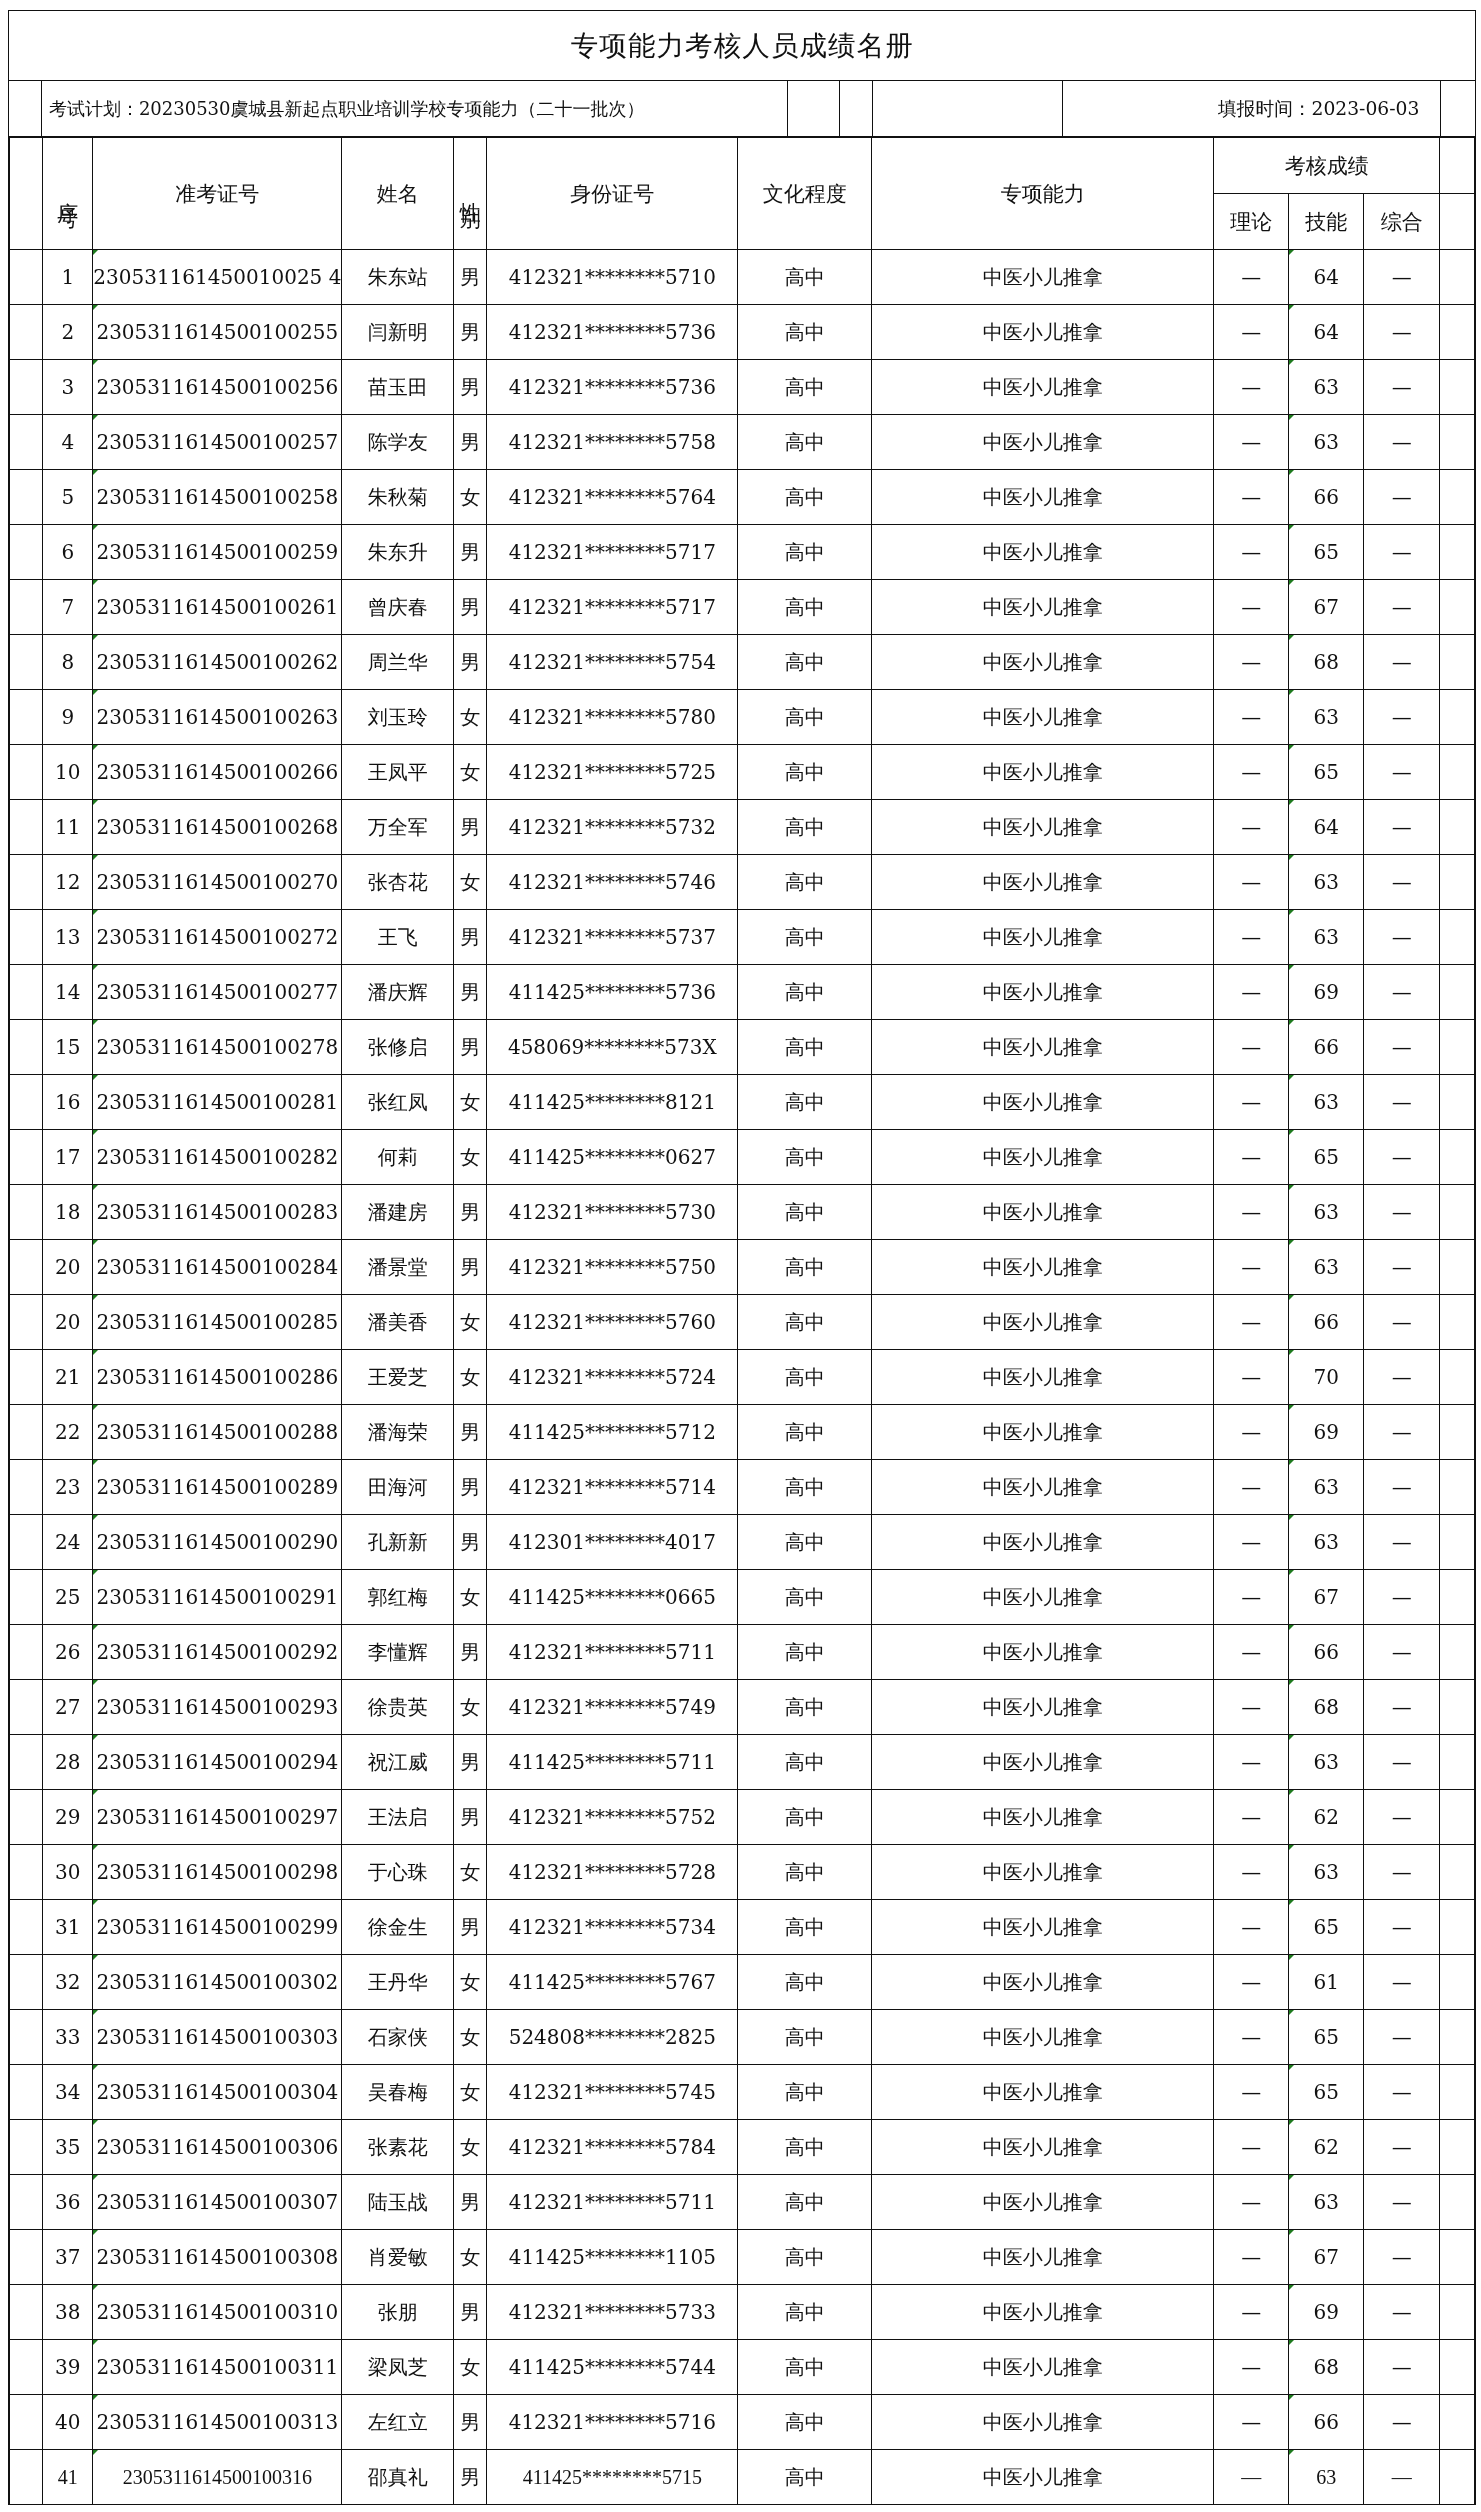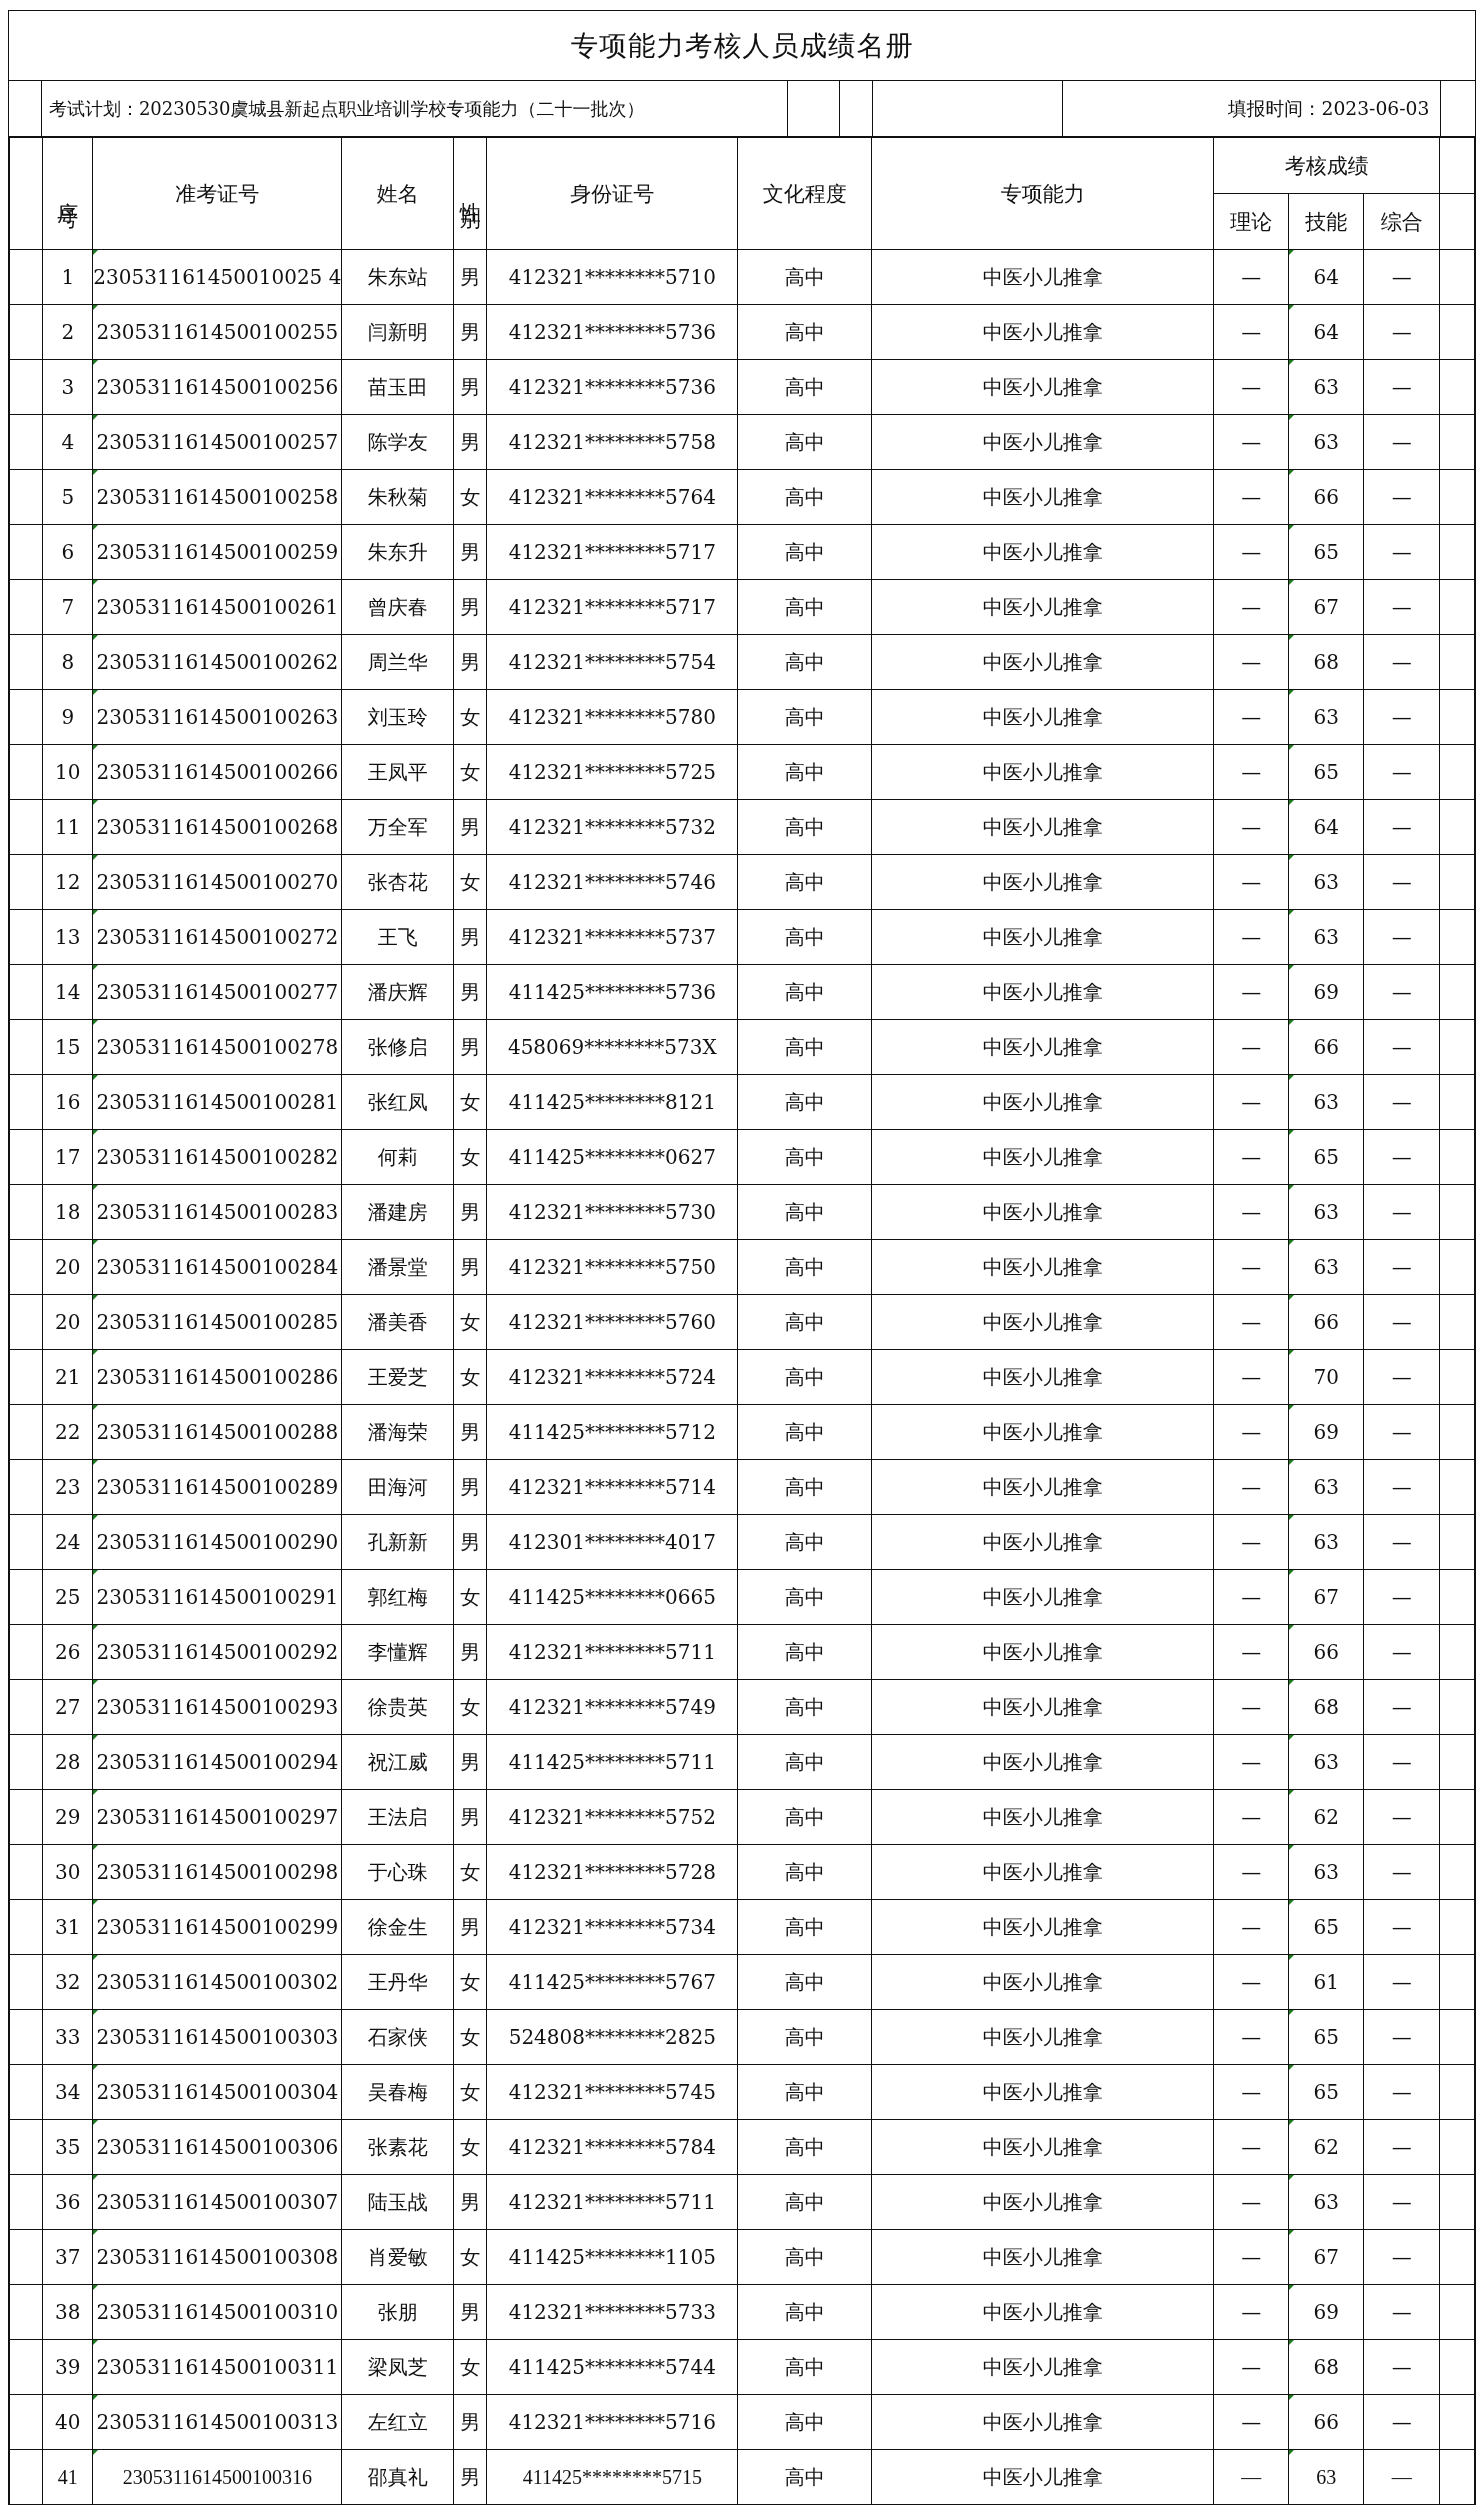--- a/index.html
+++ b/index.html
@@ -17,21 +17,21 @@
     font-family: "DejaVu Sans", "Liberation Sans", sans-serif;
     font-size: 27.5px; letter-spacing: 1.1px;
   }
   .meta-row { height: 55px; display: flex; border-bottom: 1.7px solid #111; position: relative; }
   .meta-row .c { height: 100%; border-right: 0.8px solid #111; box-sizing: border-box; }
   .meta-plan {
     display: flex; align-items: center; padding-left: 6.6px;
     font-size: 18px; white-space: nowrap;
   }
   .meta-date {
-    display: flex; align-items: center; justify-content: flex-end; padding-right: 11px;
+    display: flex; align-items: center; justify-content: flex-end; padding-right: 21px;
     font-size: 18.7px; white-space: nowrap;
   }
   table { border-collapse: collapse; table-layout: fixed; width: 1464px; }
   td, th {
     border: 0.8px solid #111; padding: 0; text-align: center; vertical-align: middle;
     font-weight: normal; overflow: hidden; white-space: nowrap;
   }
   thead th { font-size: 21px; }
   tbody tr { height: 55px; }
   tbody tr + tr td { border-top: 1.7px solid #111; }

